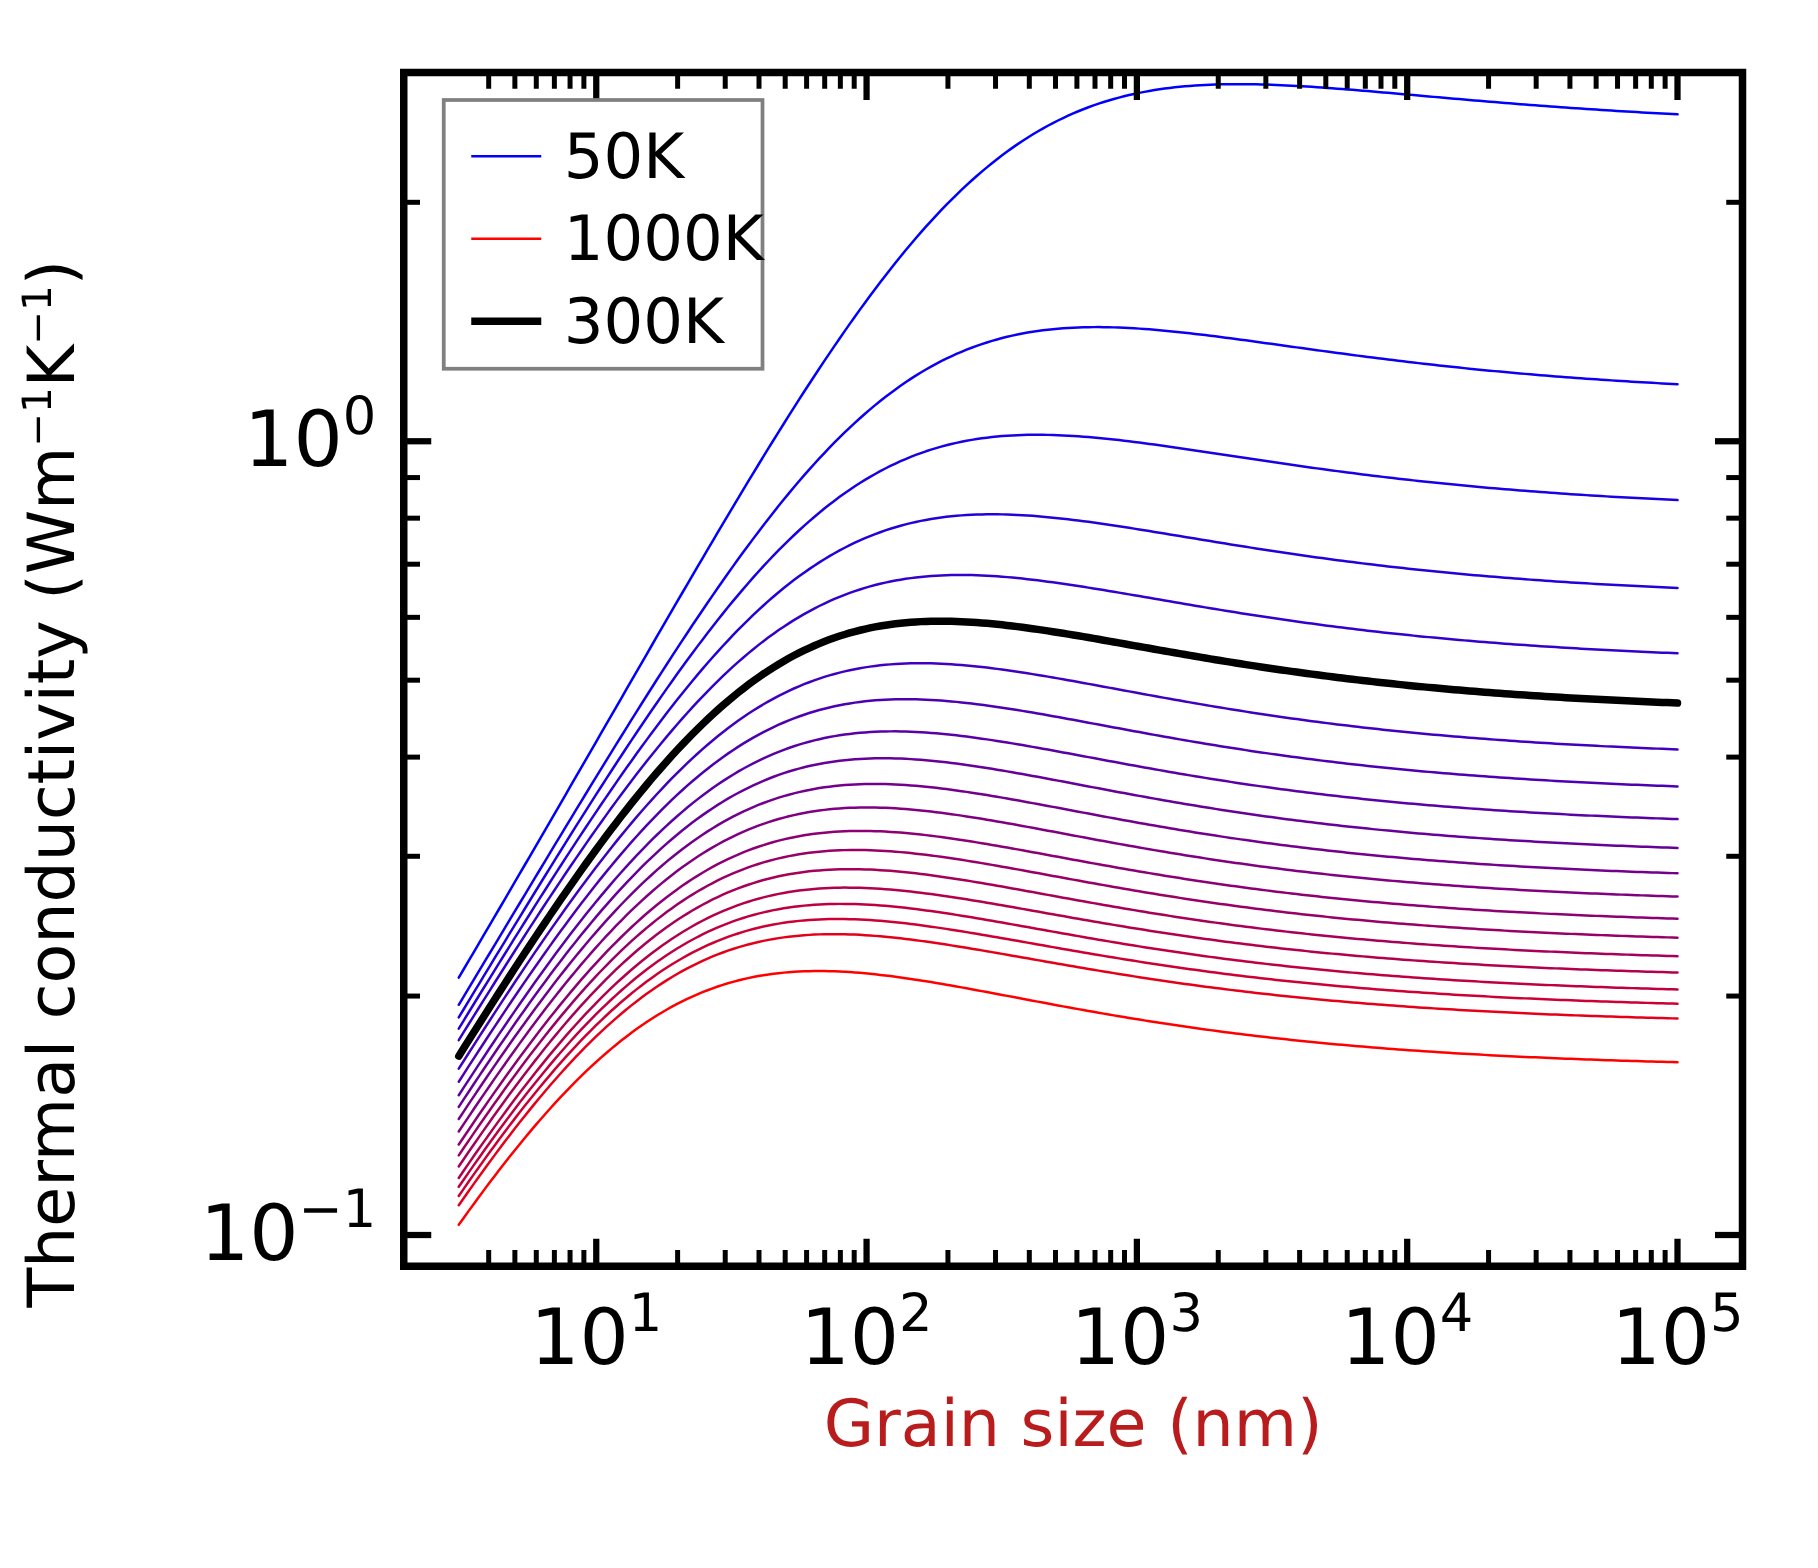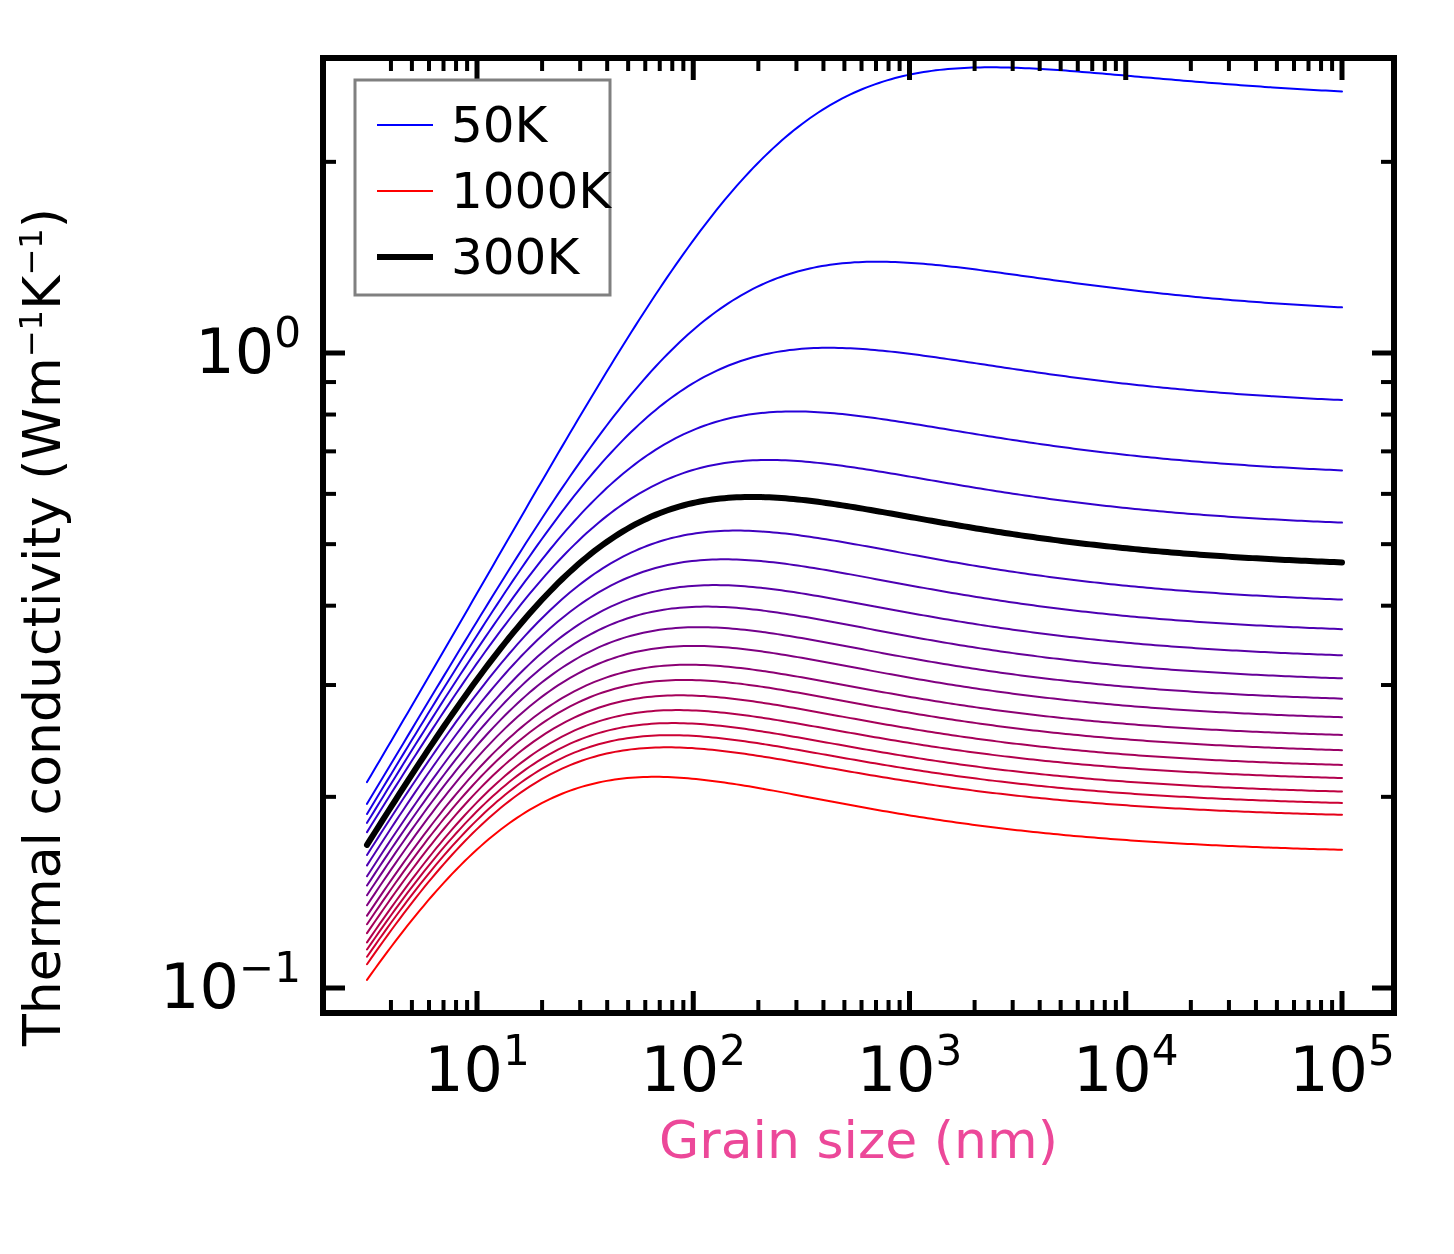--- a/index.html
+++ b/index.html
@@ -12,21 +12,21 @@
     width:1254px;height:84px;
     transform-origin:0 0;
     transform:rotate(-90deg) translate(-1254px,0);
     display:flex;align-items:center;justify-content:center;
     font-size:52px;color:#000;white-space:nowrap;
     pointer-events:none;
   }
   .xlabel{
     position:absolute;
     left:323px;top:1110px;width:1071px;
-    text-align:center;font-size:52px;color:#ec4899;
+    text-align:center;font-size:52px;color:#b91c1c;
   }
   sup{font-size:0.62em;vertical-align:super;line-height:0;}
 </style>
 </head>
 <body>
 
 <div id="figure">
 
   <svg id="plot-svg" xmlns="http://www.w3.org/2000/svg" viewBox="0 0 1454 1254">
     <g id="curves-group">

